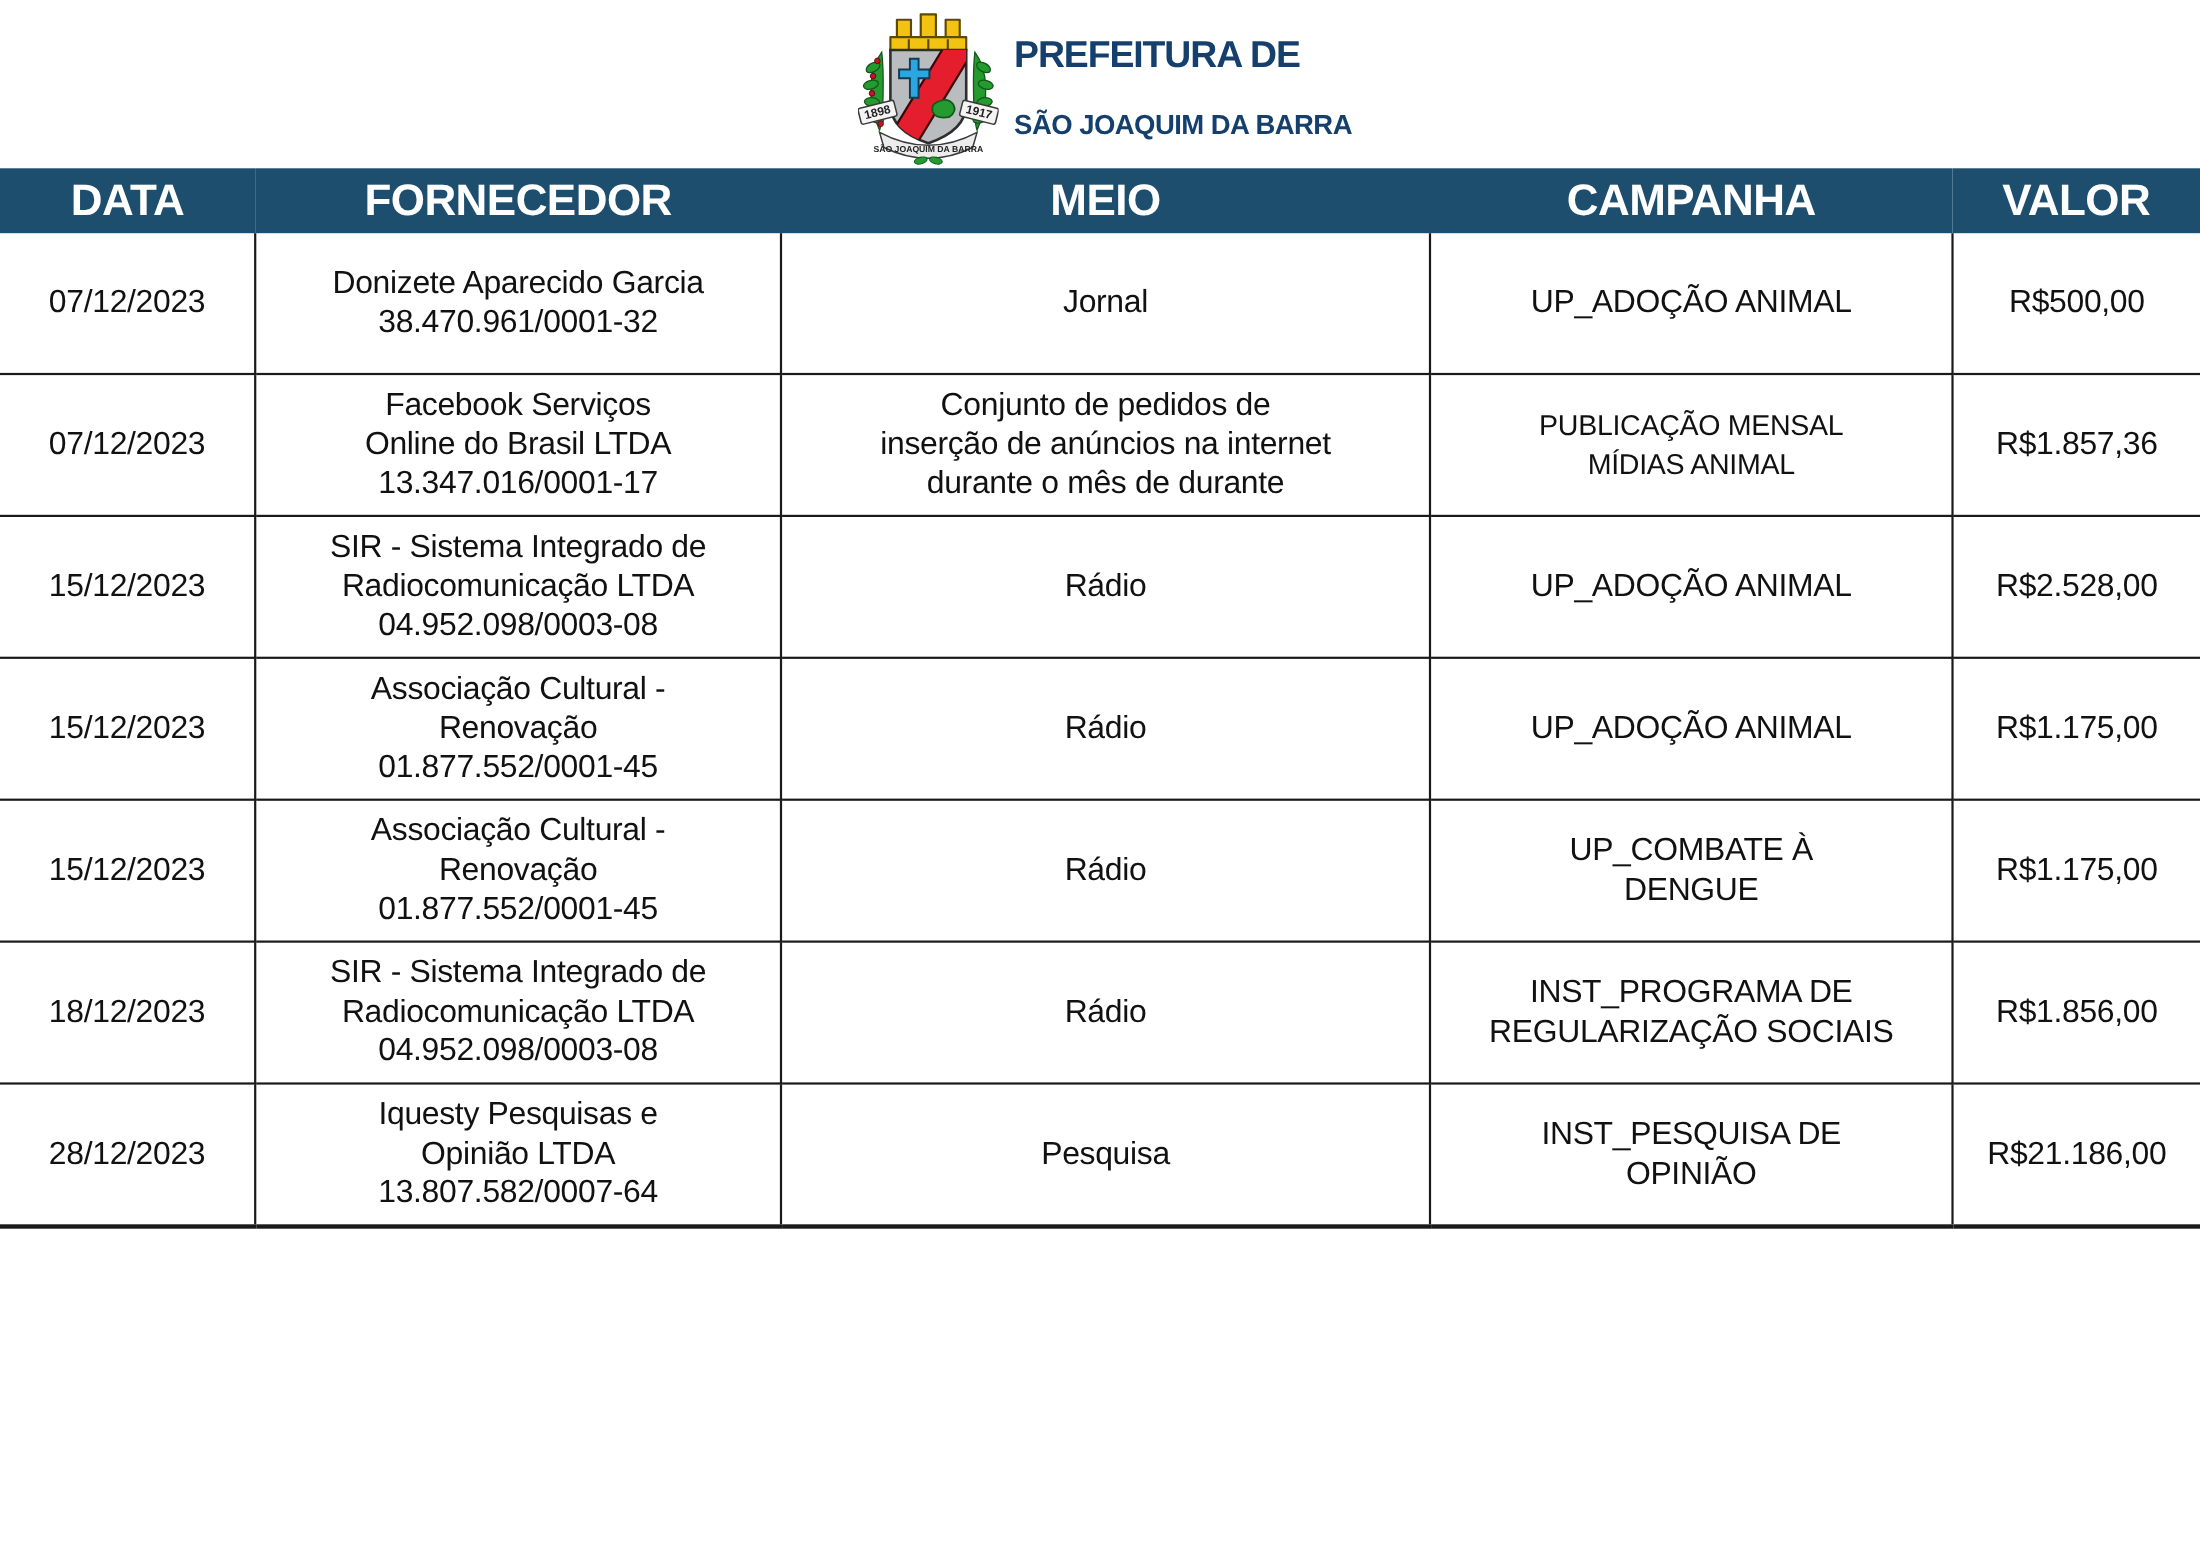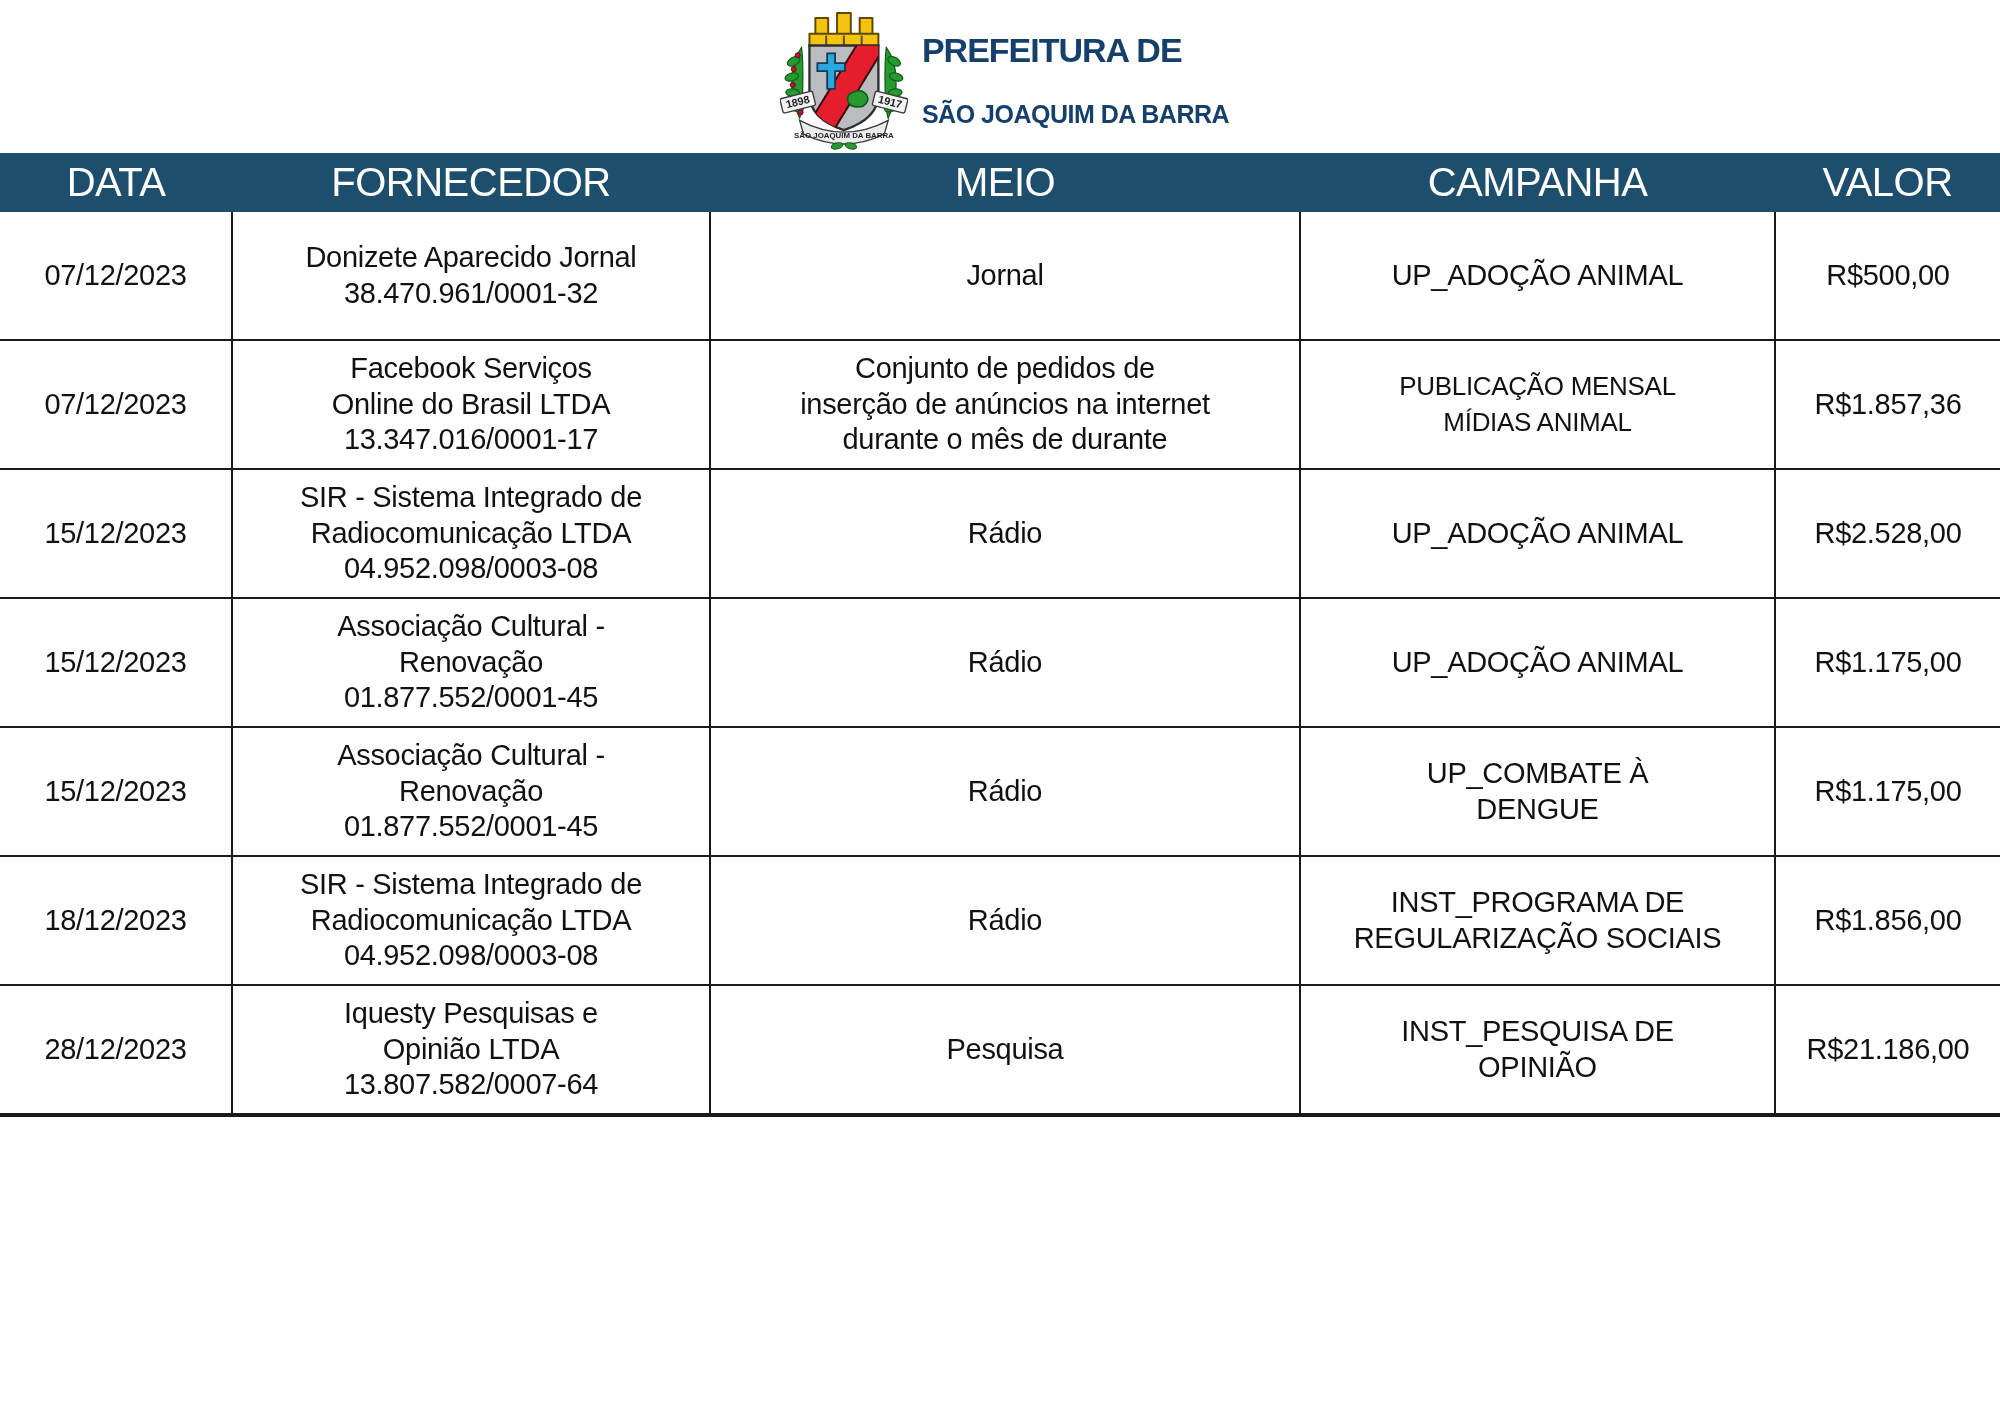--- a/index.html
+++ b/index.html
@@ -61,21 +61,21 @@
   .report col.c-supplier{width:478px;}
   .report col.c-medium{width:590px;}
   .report col.c-campaign{width:475px;}
   .report col.c-value{width:225px;}
 
   .report thead th{
     background:var(--header-bg,#1d4e6e);
     color:var(--header-text,#ffffff);
     height:59px;
     font-size:40px;
-    font-weight:normal;
+    font-weight:bold;
     letter-spacing:-0.5px;
     text-align:center;
     vertical-align:middle;
     padding:0;
     border:none;
   }
   .report tbody td{
     height:123px;
     padding:2px 8px;
     text-align:center;
@@ -185,21 +185,21 @@
         <th>FORNECEDOR</th>
         <th>MEIO</th>
         <th>CAMPANHA</th>
         <th>VALOR</th>
       </tr>
     </thead>
     <tbody>
         <tr>
       <td>07/12/2023</td>
       <td>
-            <div class="line">Donizete Aparecido Jornal</div>
+            <div class="line">Donizete Aparecido Garcia</div>
             <div class="line">38.470.961/0001-32</div>
           </td>
       <td>
             <div class="line">Jornal</div>
           </td>
       <td>
             <div class="line">UP_ADOÇÃO ANIMAL</div>
           </td>
       <td>R$500,00</td>
     </tr>

